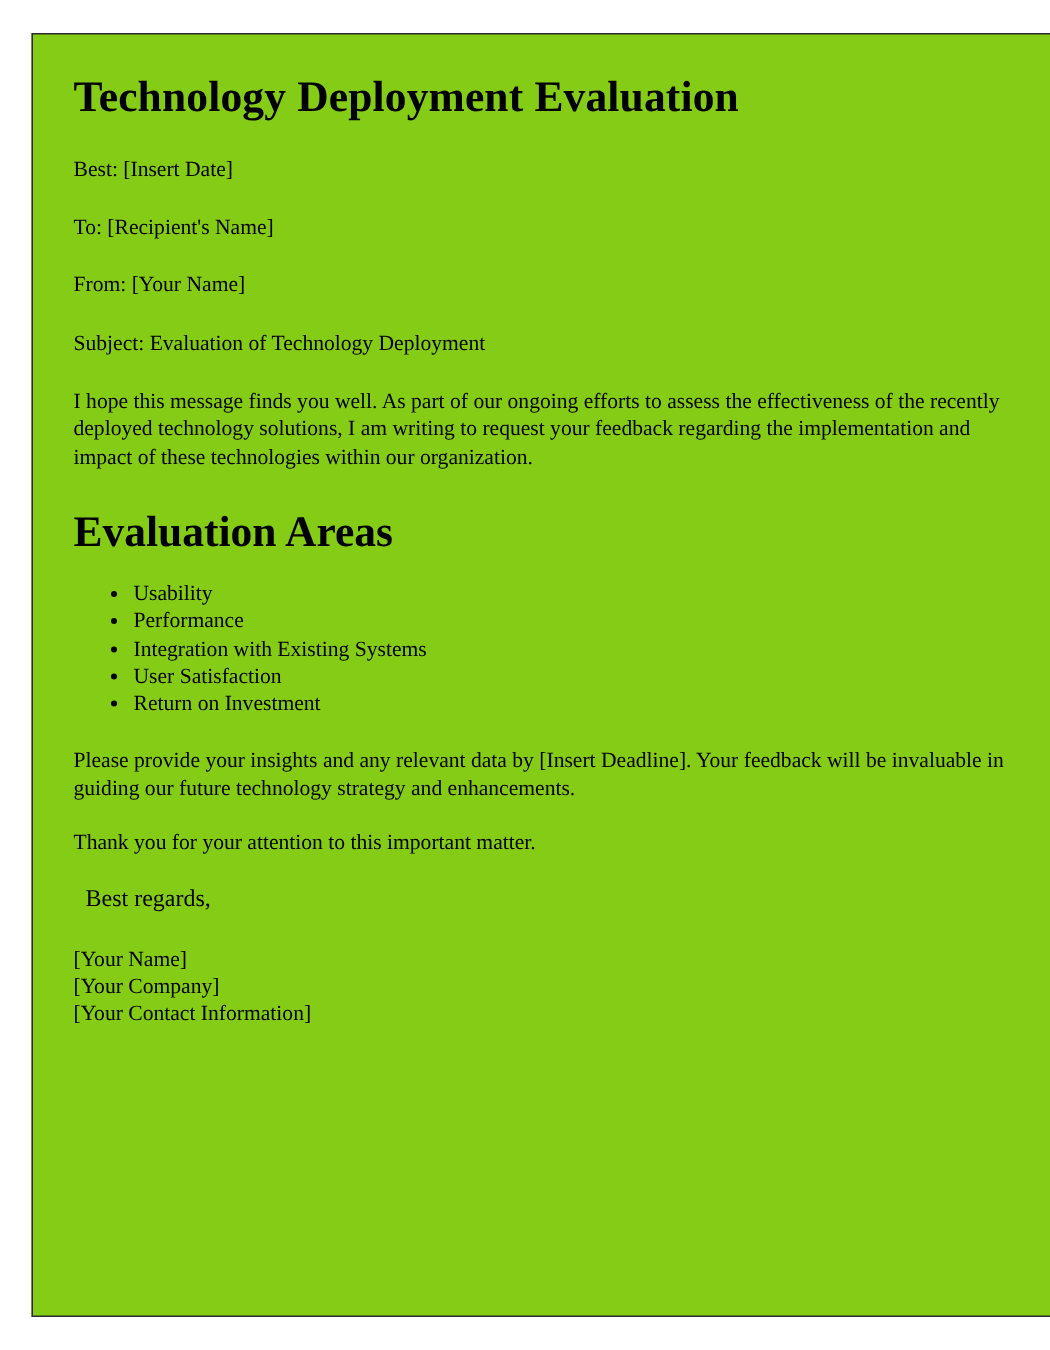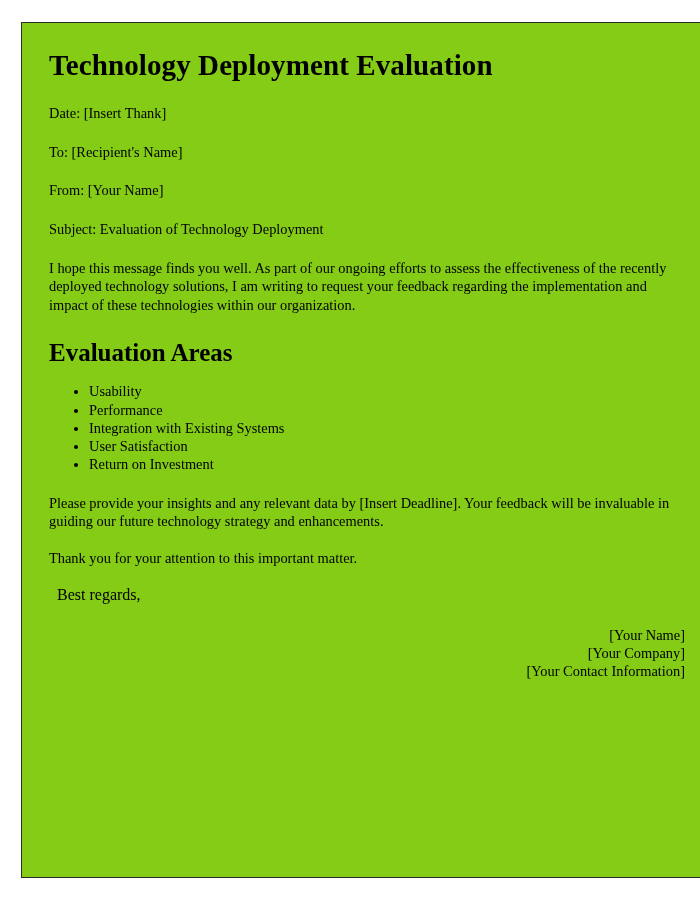--- a/index.html
+++ b/index.html
@@ -51,21 +51,21 @@
   }
 
   .body-para {
     font-size: 14.4px;
     line-height: 1.28;
     margin: 0 0 18px 0;
     text-align: left;
   }
 
   .section-heading {
-    font-size: 25px;
+    font-size: 29px;
     font-weight: bold;
     line-height: 1.2;
     margin: 24px 0 14px 0;
   }
 
   ul.areas-list {
     margin: 0 0 20px 0;
     padding-left: 40px;
     list-style-type: disc;
   }
@@ -85,35 +85,34 @@
   .signoff {
     font-size: 16px;
     line-height: 1.3;
     margin: 0 0 20px 8px;
   }
 
   .sig-block {
     font-size: 14.4px;
     line-height: 1.27;
     margin: 0;
-    text-align: right;
   }
   .sig-block .sig-line {
     display: block;
   }
 </style>
 </head>
 <body>
 
 <div class="page">
   <div class="page-inner">
 
     <h1 class="doc-title">Technology Deployment Evaluation</h1>
 
-    <p class="meta-line">Date: [Insert Thank]</p>
+    <p class="meta-line">Best: [Insert Date]</p>
     <p class="meta-line">To: [Recipient's Name]</p>
     <p class="meta-line">From: [Your Name]</p>
     <p class="meta-line">Subject: Evaluation of Technology Deployment</p>
 
 
     <p class="body-para">I hope this message finds you well. As part of our ongoing efforts to assess the effectiveness of the recently deployed technology solutions, I am writing to request your feedback regarding the implementation and impact of these technologies within our organization.</p>
 
     <h2 class="section-heading">Evaluation Areas</h2>
 
     <ul class="areas-list">

